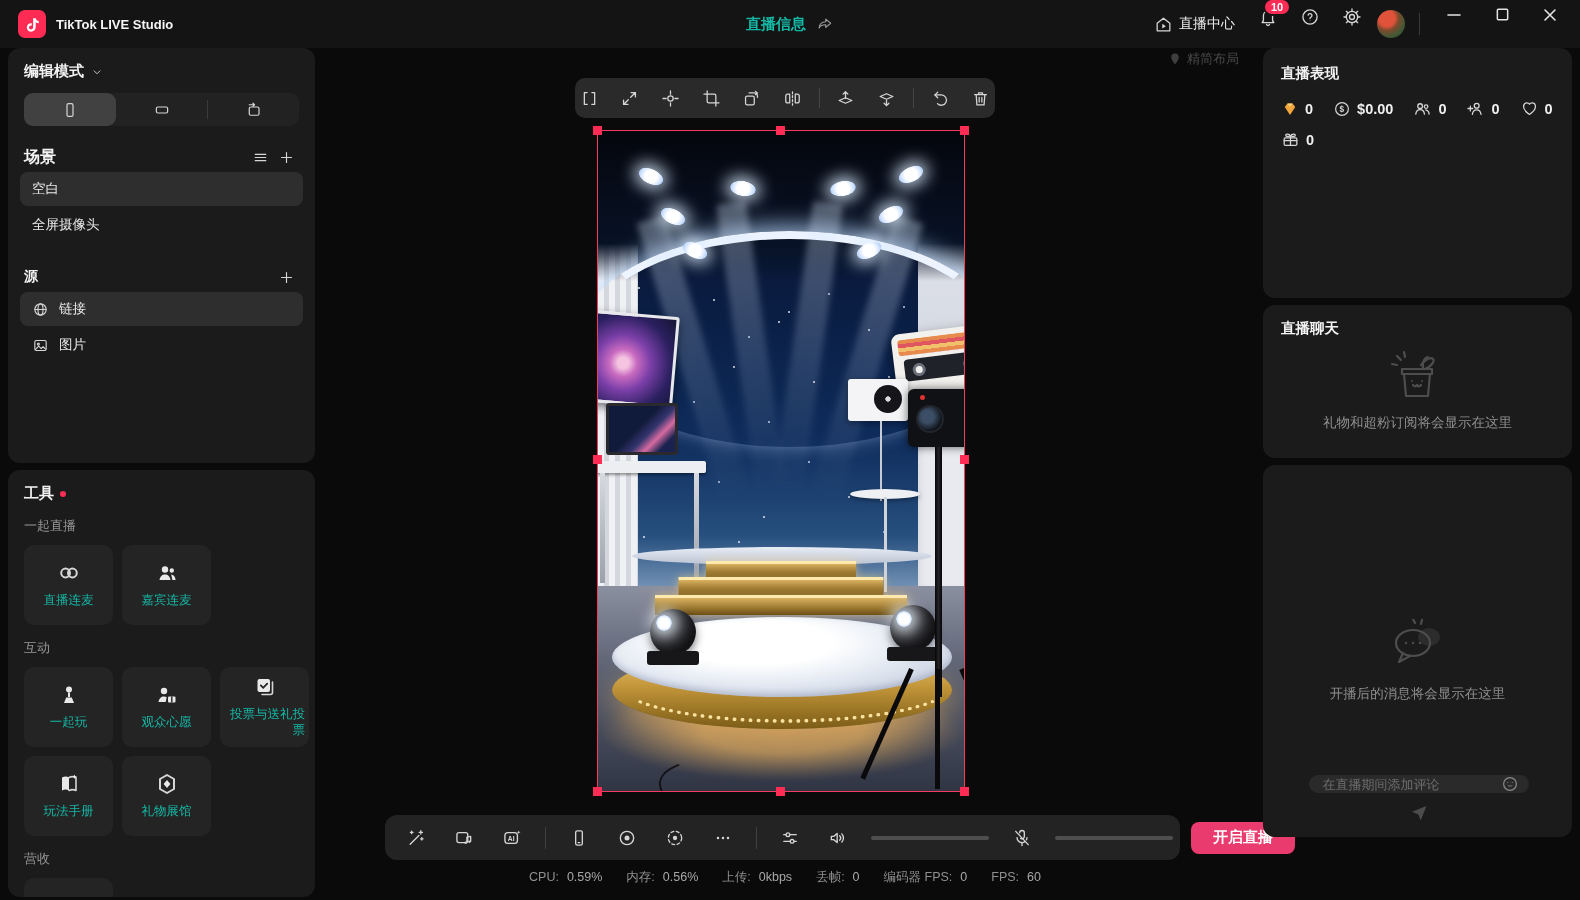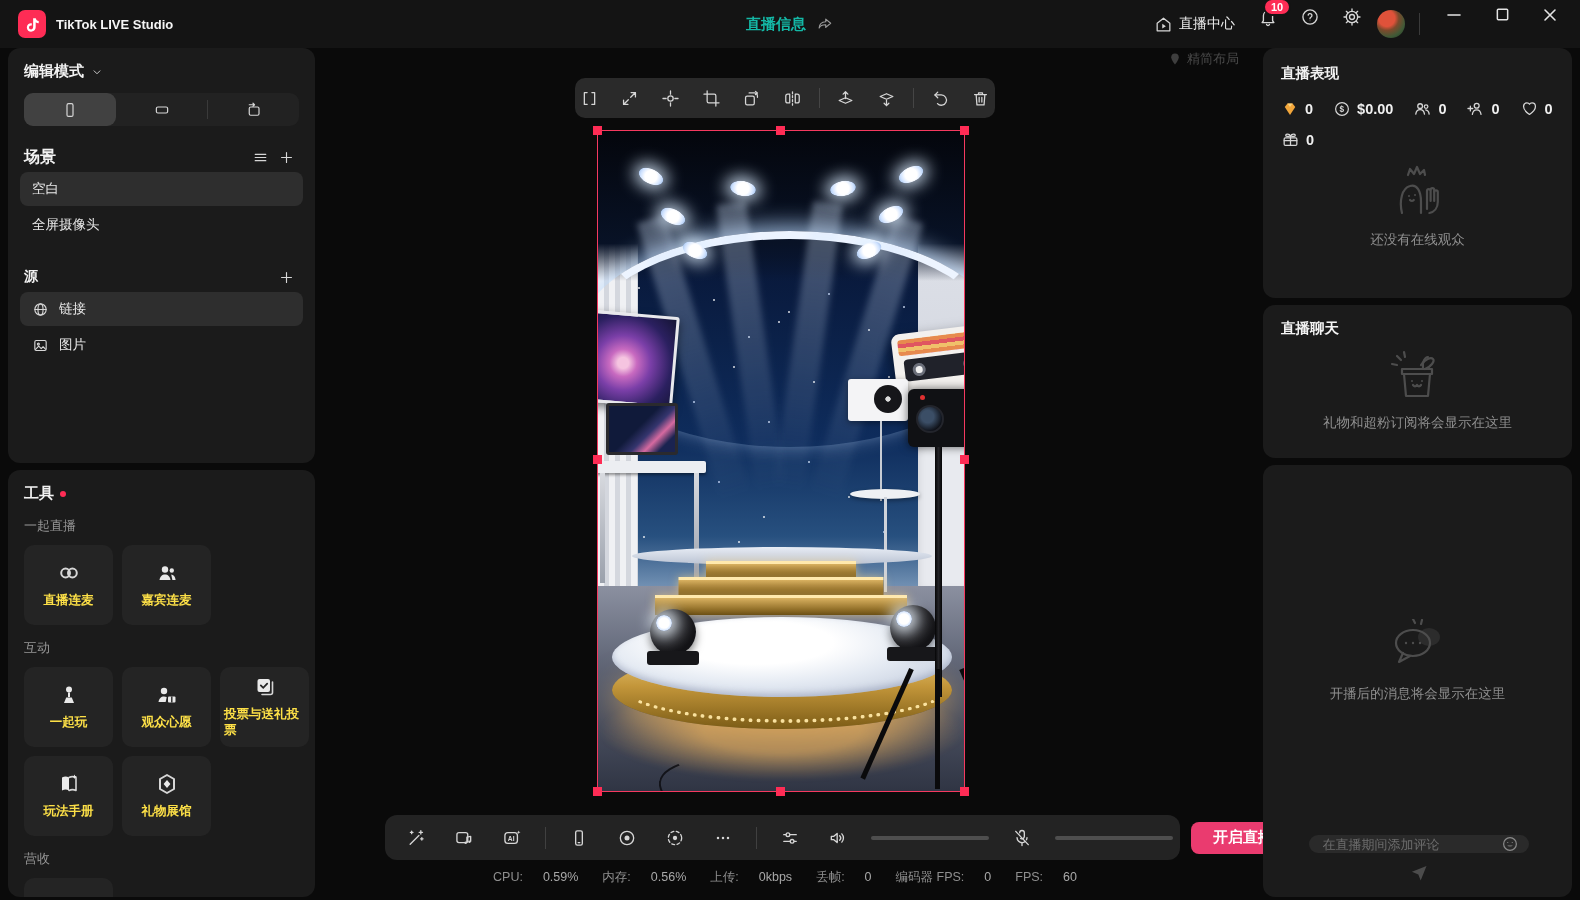--- a/index.html
+++ b/index.html
@@ -33,21 +33,21 @@
   .seg.sel{background:#414141;}
   .seg+.seg::before{content:"";position:absolute;left:0;top:7px;bottom:7px;width:1px;background:#3a3a3a;}
   .seg.sel+.seg::before{background:transparent;}
   .row-head{display:flex;align-items:center;margin-top:18px;}
   .row-head .spacer{flex:1;}
   .list-item{font-size:13.5px;color:#e9e9e9;padding:8px 12px;margin:2px -4px;border-radius:8px;cursor:pointer;display:flex;align-items:center;gap:10px;}
   .list-item.sel{background:#2e2e2e;}
   .dot-new{width:6px;height:6px;border-radius:50%;background:#fe2c55;display:inline-block;}
   .tiles{display:grid;grid-template-columns:repeat(3,89px);gap:9px;}
   .tile{background:#242424;border-radius:10px;height:80px;display:flex;flex-direction:column;align-items:center;justify-content:center;gap:8px;cursor:pointer;padding:2px 4px;box-sizing:border-box;}
-  .tile span{font-size:12.5px;color:#fde047;text-align:left;line-height:1.25;font-weight:bold;}
+  .tile span{font-size:12.5px;color:#14b8a6;text-align:right;line-height:1.25;}
   
   .canvas-toolbar{position:absolute;left:575px;top:78px;width:420px;height:40px;background:#2a2a2a;border-radius:10px;display:flex;align-items:center;justify-content:center;gap:12px;}
   .ct-btn{width:30px;height:30px;display:flex;align-items:center;justify-content:center;border-radius:6px;cursor:pointer;}
   .ct-sep{width:1px;height:20px;background:#454545;}
   .layout-tag{position:absolute;left:1168px;top:50px;display:flex;align-items:center;gap:5px;font-size:13px;color:#4a4a4a;cursor:pointer;}
   
   .preview{position:absolute;left:597px;top:130px;width:368px;height:662px;border:1.5px solid #f5395f;box-sizing:border-box;cursor:move;}
   .stage{position:absolute;inset:0;overflow:hidden;background:#0c0f16;}
   .handle{position:absolute;width:9px;height:9px;background:#fe2c55;z-index:30;}
   .wall{position:absolute;left:0;top:110px;width:368px;height:360px;background:linear-gradient(180deg,#081636 0%,#0e2c5c 55%,#27507f 82%,#87a3c2 100%);}
@@ -92,26 +92,26 @@
   .tripod{position:absolute;right:22px;top:316px;width:7px;height:250px;background:linear-gradient(90deg,#050506,#232327,#050506);}
   .tri-leg{position:absolute;width:5px;height:120px;background:#0a0a0c;top:538px;transform-origin:top center;}
   .cable{position:absolute;border:2px solid rgba(10,10,14,.8);border-radius:50%;border-top-color:transparent;border-right-color:transparent;}
   
   .bottombar{position:absolute;left:385px;top:815px;width:795px;height:45px;background:#232323;border-radius:12px;display:flex;align-items:center;padding:0 16px;box-sizing:border-box;gap:18px;}
   .bb-btn{width:30px;height:30px;display:flex;align-items:center;justify-content:center;border-radius:6px;cursor:pointer;flex:none;}
   .bb-sep{width:1px;height:22px;background:#404040;flex:none;}
   .track{width:118px;height:4px;border-radius:2px;background:#4e4e4e;flex:none;cursor:pointer;}
   .start-btn{margin-left:auto;background:#ea3b6f;color:#fff;font-size:15px;font-weight:bold;border:none;border-radius:8px;height:32px;padding:0 22px;cursor:pointer;flex:none;}
   .statusbar{position:absolute;left:315px;top:864px;width:940px;height:26px;display:flex;align-items:center;justify-content:center;gap:24px;font-size:12.5px;color:#8f8f8f;}
-  .statusbar b{font-weight:normal;color:#a8a8a8;margin-left:20px;}
+  .statusbar b{font-weight:normal;color:#a8a8a8;margin-left:8px;}
   
   .card{position:absolute;left:1263px;width:309px;background:#1b1b1b;border-radius:12px;box-sizing:border-box;}
   .c1{top:48px;height:250px;padding:16px 18px;}
   .c2{top:305px;height:153px;padding:14px 18px;}
-  .c3{top:465px;height:432px;padding:14px 16px;}
+  .c3{top:465px;height:372px;padding:14px 16px;}
   .card-title{font-size:14.5px;font-weight:bold;color:#f2f2f2;}
   .stats{display:flex;flex-wrap:wrap;column-gap:20px;row-gap:12px;margin-top:16px;align-items:center;}
   .stat{display:flex;align-items:center;gap:6px;font-size:14.5px;font-weight:bold;color:#f0f0f0;}
   .empty{display:flex;flex-direction:column;align-items:center;gap:10px;color:#8f8f8f;font-size:13.5px;}
   .doodle{stroke:#4d4d4d;stroke-width:2.2;fill:none;stroke-linecap:round;stroke-linejoin:round;}
   .comment-row{position:absolute;left:16px;right:14px;bottom:14px;display:flex;align-items:center;gap:10px;flex-direction:column;}
   .comment-box{flex:1;display:flex;align-items:center;background:#2a2a2a;border-radius:10px;height:34px;padding:0 10px 0 12px;}
   .comment-box input{flex:1;background:transparent;border:none;outline:none;color:#ddd;font-size:13px;font-family:inherit;}
   .comment-box input::placeholder{color:#6d6d6d;}
 </style>
@@ -614,33 +614,20 @@
       </span>
       <span class="stat">
         <svg width="19" height="19" viewBox="0 0 24 24" class="i">
             <rect x="4" y="10" width="16" height="9.5" rx="1.5"></rect>
             <path d="M4 13.5h16M12 7.5v12"></path>
             <path d="M12 7.5c-1.6-3.2-6-3-6-.6 0 1.8 3.4 1.4 6 .6zm0 0c1.6-3.2 6-3 6-.6 0 1.8-3.4 1.4-6 .6z"></path>
           </svg>
         <span>0</span>
       </span>
     </div>
-    <div class="empty" style="margin-top:14px;">
-      <svg width="64" height="58" viewBox="0 0 64 58">
-        <path class="doodle" d="M22 12l2-6 4 5 3-7 3 7 4-4 1 5"></path>
-        <path class="doodle" d="M16 50c-3-12 0-25 8-27 7-2 11 5 11 16v11"></path>
-        <circle cx="23" cy="33" r="1" fill="#4d4d4d"></circle>
-          <circle cx="29" cy="32" r="1" fill="#4d4d4d"></circle>
-        <path class="doodle" d="M24 37c1.2 1.3 2.6 1.3 3.8 0"></path>
-        <path class="doodle" d="M41 46V28c0-2.6 3.6-2.6 3.6 0v10"></path>
-        <path class="doodle" d="M44.6 27c0-2.6 3.6-2.6 3.6 0v11"></path>
-        <path class="doodle" d="M48.2 29c0-2.4 3.6-2 3.6 0v10c0 6-3.6 10-8.4 11"></path>
-      </svg>
-      <span>还没有在线观众</span>
-    </div>
   </section>
 
   <section class="card c2">
     <div class="card-title">直播聊天</div>
     <div class="empty" style="margin-top:10px;">
       <svg width="62" height="56" viewBox="0 0 62 56">
         <path class="doodle" d="M14 12l-4-4M18 9l-1-5M10 17l-5-1"></path>
         <path class="doodle" d="M17 26h26l-2 22H19z"></path>
         <path class="doodle" d="M15 21h30v5H15z"></path>
         <path class="doodle" d="M34 17c4-6 10-8 12-6s-2 8-8 10"></path>

